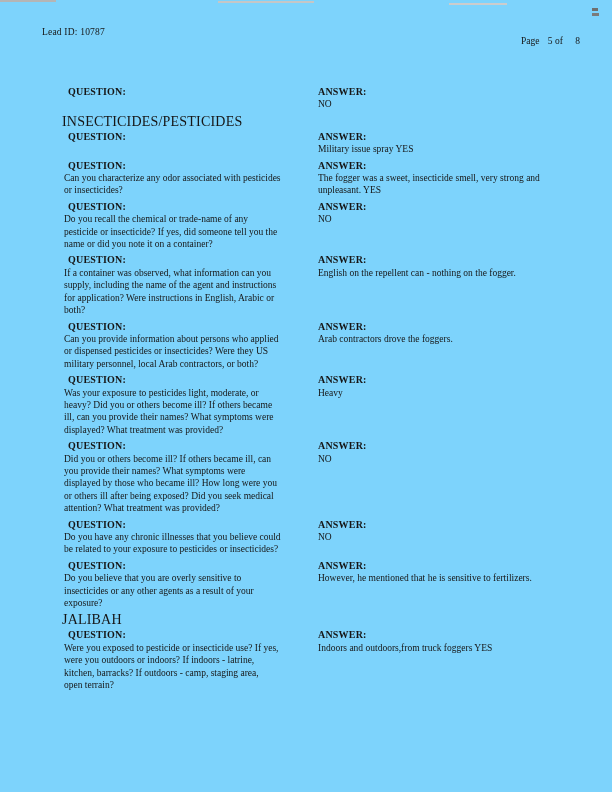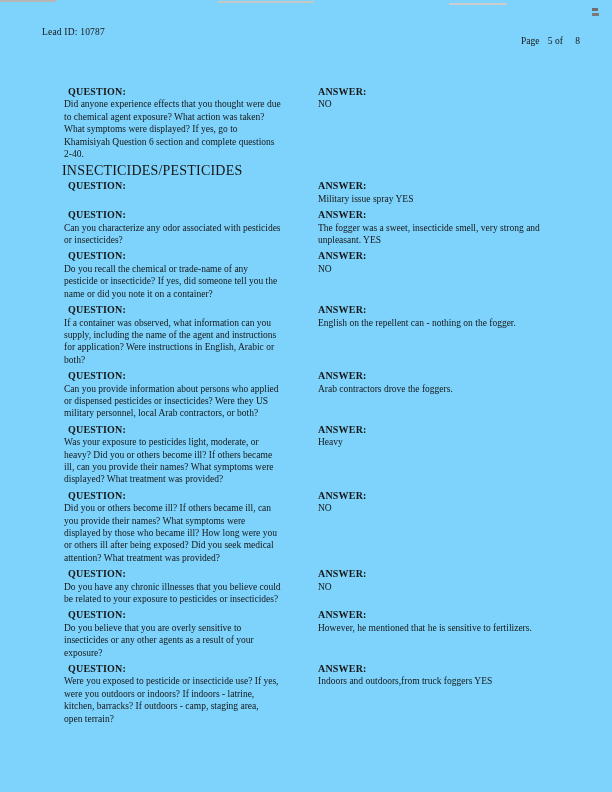--- a/index.html
+++ b/index.html
@@ -103,25 +103,20 @@
     <span class="gap-sm">5</span>
     <span class="gap-md">of</span>
     <span class="gap-lg">8</span>
   </div>
 
   <div class="content">
 
     <div class="qa-row">
       <div class="q-col">
         <div class="qa-label">QUESTION:</div>
-        <div class="qa-text">Did anyone experience effects that you thought were due
-to chemical agent exposure?  What action was taken?
-What symptoms were displayed?  If yes, go to
-Khamisiyah Question 6 section and complete questions
-2-40.</div>
       </div>
       <div class="a-col">
         <div class="qa-label">ANSWER:</div>
         <div class="qa-text">NO</div>
       </div>
     </div>
 
     <div class="section-header">INSECTICIDES/PESTICIDES</div>
 
     <div class="qa-row">
@@ -234,20 +229,21 @@
         <div class="qa-text">Do you believe that you are overly sensitive to
 insecticides or any other agents as a result of your
 exposure?</div>
       </div>
       <div class="a-col">
         <div class="qa-label">ANSWER:</div>
         <div class="qa-text">However, he mentioned that he is sensitive to fertilizers.</div>
       </div>
     </div>
 
+    <div class="section-header">JALIBAH</div>
 
     <div class="qa-row">
       <div class="q-col">
         <div class="qa-label">QUESTION:</div>
         <div class="qa-text">Were you exposed to pesticide or insecticide use?  If yes,
 were you outdoors or indoors?  If indoors - latrine,
 kitchen, barracks?  If outdoors - camp, staging area,
 open terrain?</div>
       </div>
       <div class="a-col">

